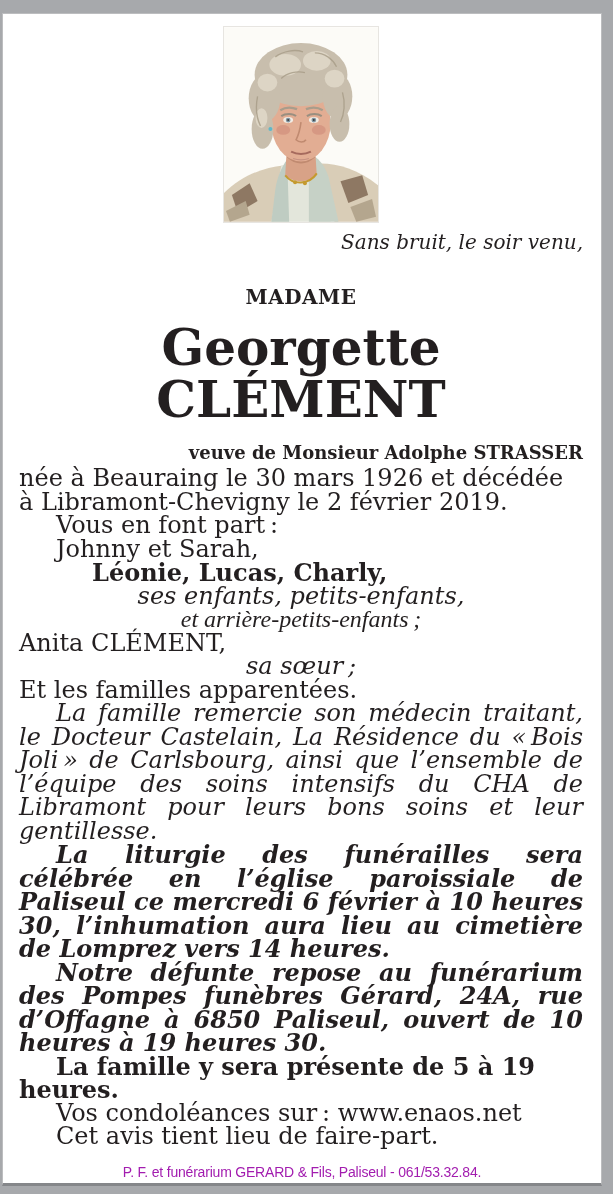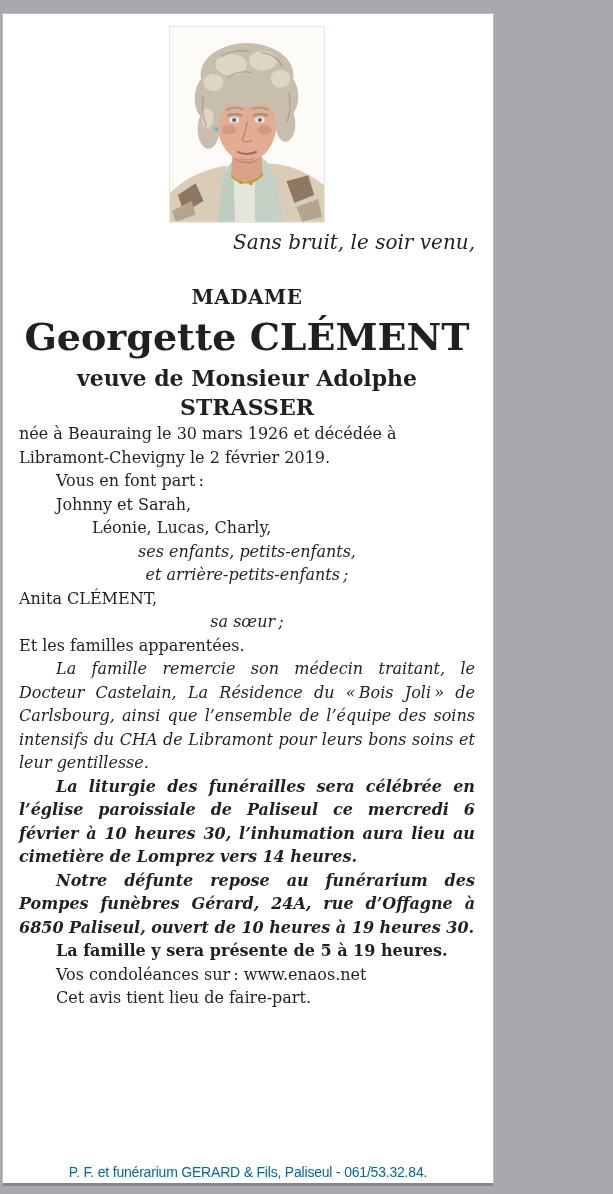--- a/index.html
+++ b/index.html
@@ -5,21 +5,21 @@
   html,body{margin:0;padding:0;}
   body{
     width:613px;height:1194px;
     background:#a7a9ac;
     position:relative;
     overflow:hidden;
     font-family:"DejaVu Serif","Liberation Serif",serif;
   }
   .card{
     position:absolute;left:2px;top:13px;
-    width:492px;height:1173px;
+    width:600px;height:1173px;
     box-sizing:border-box;
     background:#ffffff;
     border:1px solid #bcbdbf;
     border-bottom:3px solid #85878a;
     padding:0 18px 0 16px;
     color:#231f20;
   }
   .photo-wrap{
     width:156px;height:197px;
     margin:12px auto 0 auto;
@@ -37,65 +37,65 @@
   }
   .madame{
     margin-top:30px;
     text-align:center;
     font-weight:bold;
     font-size:20px;
     letter-spacing:0.5px;
     line-height:25px;
   }
   .name{
-    margin:1px;
+    margin:12px;
     text-align:center;
     font-weight:bold;
-    font-size:38px;
+    font-size:50px;
     line-height:52px;
   }
   .subtitle{
-    text-align:center;
+    text-align:right;
     font-weight:bold;
-    font-size:22px;
+    font-size:18px;
     line-height:29px;
   }
   p.body{
     margin:0;
-    font-size:16px;
+    font-size:24px;
     line-height:23.5px;
   }
   .bold{font-weight:bold;}
   .just{text-align:justify;text-indent:37px;font-style:italic;}
   .ind{text-indent:37px;}
   .pad1{padding-left:37px;}
-  .pad2{padding-left:73px;}
+  .pad2{padding-left:73px;font-weight:bold;}
   .rel{text-align:center;font-style:italic;}
   .p-dates{margin-top:11px;}
   .p-intro{margin-top:10px;}
   .p-fam{margin-top:10px;}
   .p-rel1{margin-top:11px;}
-  .p-rel2{margin-top:13px;}
+  .p-rel2{margin-top:13px;font-family:Liberation Serif, serif;}
   .p-anita{margin-top:13px;}
   .p-soeur{margin-top:12px;}
   .p-familles{margin-top:14px;}
   .p-thanks{margin-top:11px;}
   .p-liturgy{margin-top:8px;}
   .p-repose{margin-top:8px;}
   .p-presence{margin-top:6px;}
   .p-condol{margin-top:4px;}
   .p-avis{margin-top:2px;}
   .footer{
     position:absolute;
     left:0;right:0;bottom:3px;
     text-align:center;
     font-family:"Liberation Sans","DejaVu Sans",sans-serif;
     font-size:14px;
     letter-spacing:-0.2px;
-    color:#0369a1;
+    color:#a21caf;
   }
 </style>
 </head>
 <body>
 
 <div class="card">
 
   <div class="photo-wrap">
     <svg viewBox="0 0 156 197" xmlns="http://www.w3.org/2000/svg">
       <rect x="0" y="0" width="156" height="197" fill="#fcfbf7"></rect>

